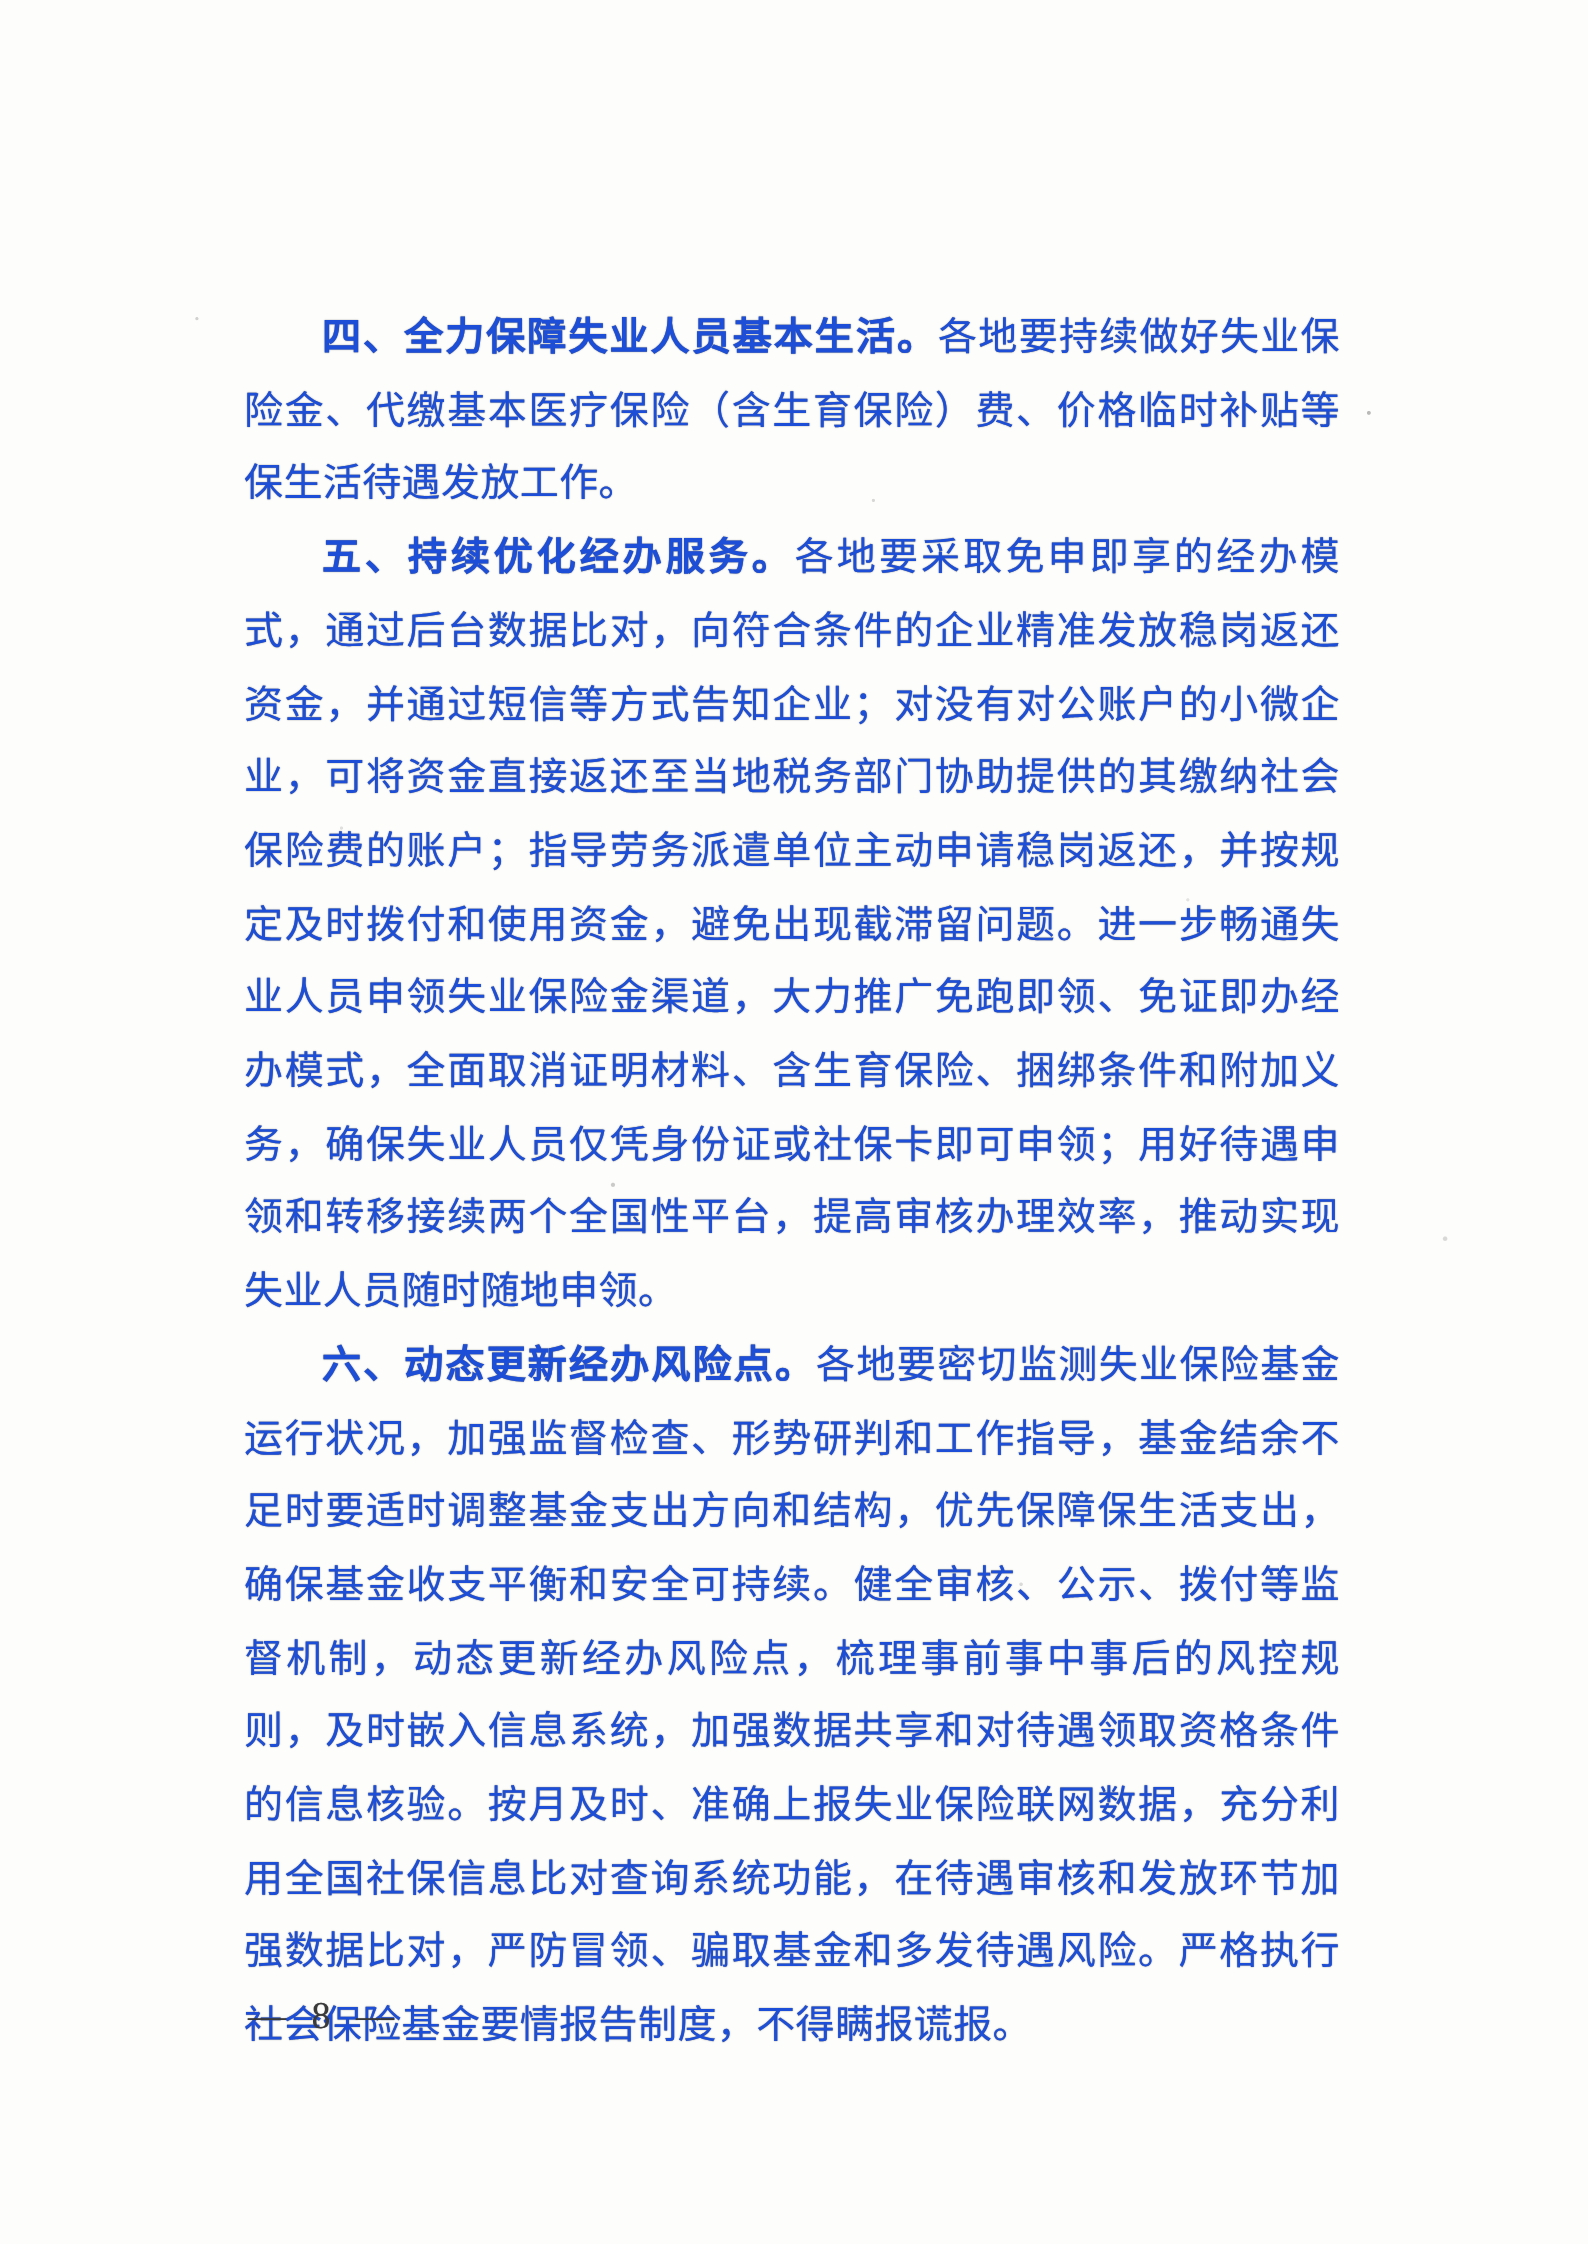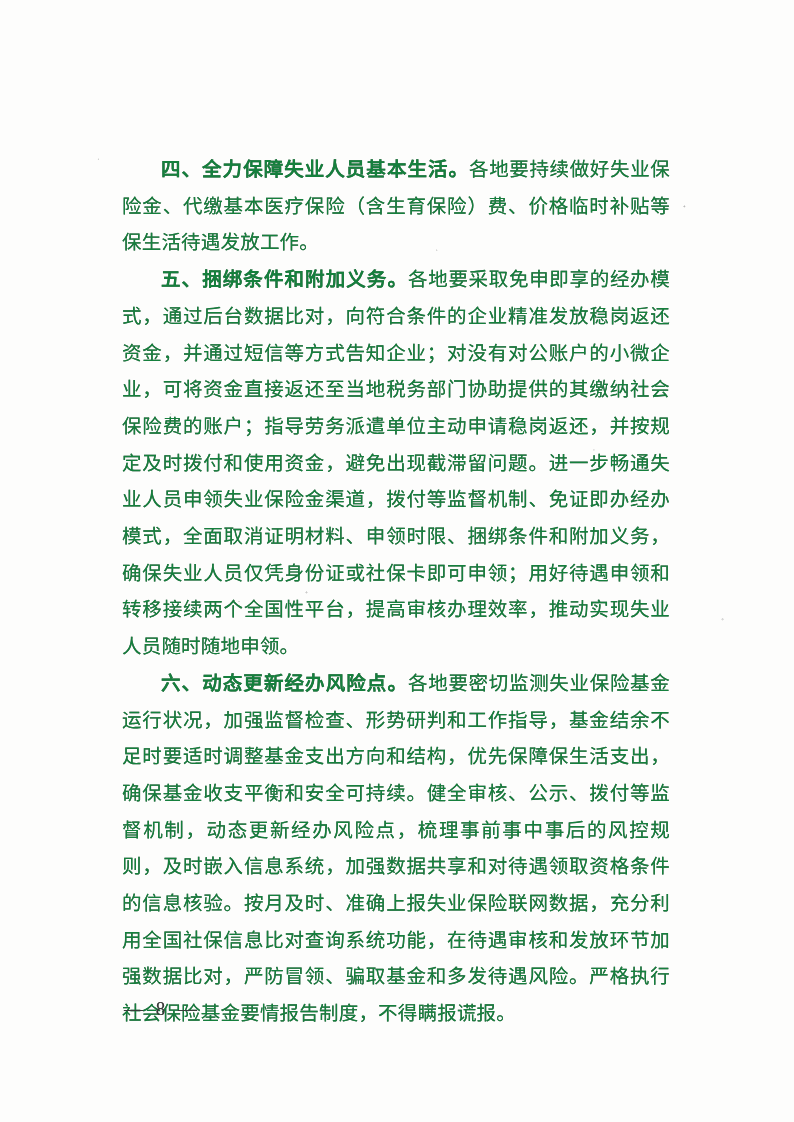--- a/index.html
+++ b/index.html
@@ -32,21 +32,21 @@
       radial-gradient(circle 1px at 21.5% 36.9%, rgba(90,90,90,0.18) 0 60%, transparent 100%),
       radial-gradient(circle 1.4px at 91.0% 55.2%, rgba(70,70,70,0.20) 0 60%, transparent 100%),
       radial-gradient(circle 1px at 47.2% 86.4%, rgba(90,90,90,0.18) 0 60%, transparent 100%),
       radial-gradient(circle 1px at 74.8% 40.1%, rgba(90,90,90,0.16) 0 60%, transparent 100%);
   }
   .text-block {
     position: absolute;
     left: 122px;
     top: 152px;
     width: 548px;
-    color: #15803d;
+    color: #1d4ed8;
     font-size: 19.5px;
     line-height: 36.7px;
     text-align: justify;
     text-justify: inter-character;
     letter-spacing: 0.2px;
     text-shadow: 0 0 0.6px rgba(35,35,35,0.75);
   }
   .para {
     margin: 0;
     text-indent: 2em;
@@ -65,18 +65,18 @@
     text-shadow: 0 0 0.4px rgba(50,50,50,0.6);
     white-space: nowrap;
   }
 </style>
 </head>
 <body>
 
 <div class="sheet">
   <div class="text-block">
     <p class="para"><strong class="heading">四、全力保障失业人员基本生活。</strong><span>各地要持续做好失业保险金、代缴基本医疗保险（含生育保险）费、价格临时补贴等保生活待遇发放工作。</span></p>
-    <p class="para"><strong class="heading">五、捆绑条件和附加义务。</strong><span>各地要采取免申即享的经办模式，通过后台数据比对，向符合条件的企业精准发放稳岗返还资金，并通过短信等方式告知企业；对没有对公账户的小微企业，可将资金直接返还至当地税务部门协助提供的其缴纳社会保险费的账户；指导劳务派遣单位主动申请稳岗返还，并按规定及时拨付和使用资金，避免出现截滞留问题。进一步畅通失业人员申领失业保险金渠道，拨付等监督机制、免证即办经办模式，全面取消证明材料、申领时限、捆绑条件和附加义务，确保失业人员仅凭身份证或社保卡即可申领；用好待遇申领和转移接续两个全国性平台，提高审核办理效率，推动实现失业人员随时随地申领。</span></p>
+    <p class="para"><strong class="heading">五、持续优化经办服务。</strong><span>各地要采取免申即享的经办模式，通过后台数据比对，向符合条件的企业精准发放稳岗返还资金，并通过短信等方式告知企业；对没有对公账户的小微企业，可将资金直接返还至当地税务部门协助提供的其缴纳社会保险费的账户；指导劳务派遣单位主动申请稳岗返还，并按规定及时拨付和使用资金，避免出现截滞留问题。进一步畅通失业人员申领失业保险金渠道，大力推广免跑即领、免证即办经办模式，全面取消证明材料、含生育保险、捆绑条件和附加义务，确保失业人员仅凭身份证或社保卡即可申领；用好待遇申领和转移接续两个全国性平台，提高审核办理效率，推动实现失业人员随时随地申领。</span></p>
     <p class="para"><strong class="heading">六、动态更新经办风险点。</strong><span>各地要密切监测失业保险基金运行状况，加强监督检查、形势研判和工作指导，基金结余不足时要适时调整基金支出方向和结构，优先保障保生活支出，确保基金收支平衡和安全可持续。健全审核、公示、拨付等监督机制，动态更新经办风险点，梳理事前事中事后的风控规则，及时嵌入信息系统，加强数据共享和对待遇领取资格条件的信息核验。按月及时、准确上报失业保险联网数据，充分利用全国社保信息比对查询系统功能，在待遇审核和发放环节加强数据比对，严防冒领、骗取基金和多发待遇风险。严格执行社会保险基金要情报告制度，不得瞒报谎报。</span></p>
   </div>
 
   <div class="page-number">— 8 —</div>
 </div>
 
 </body></html>

